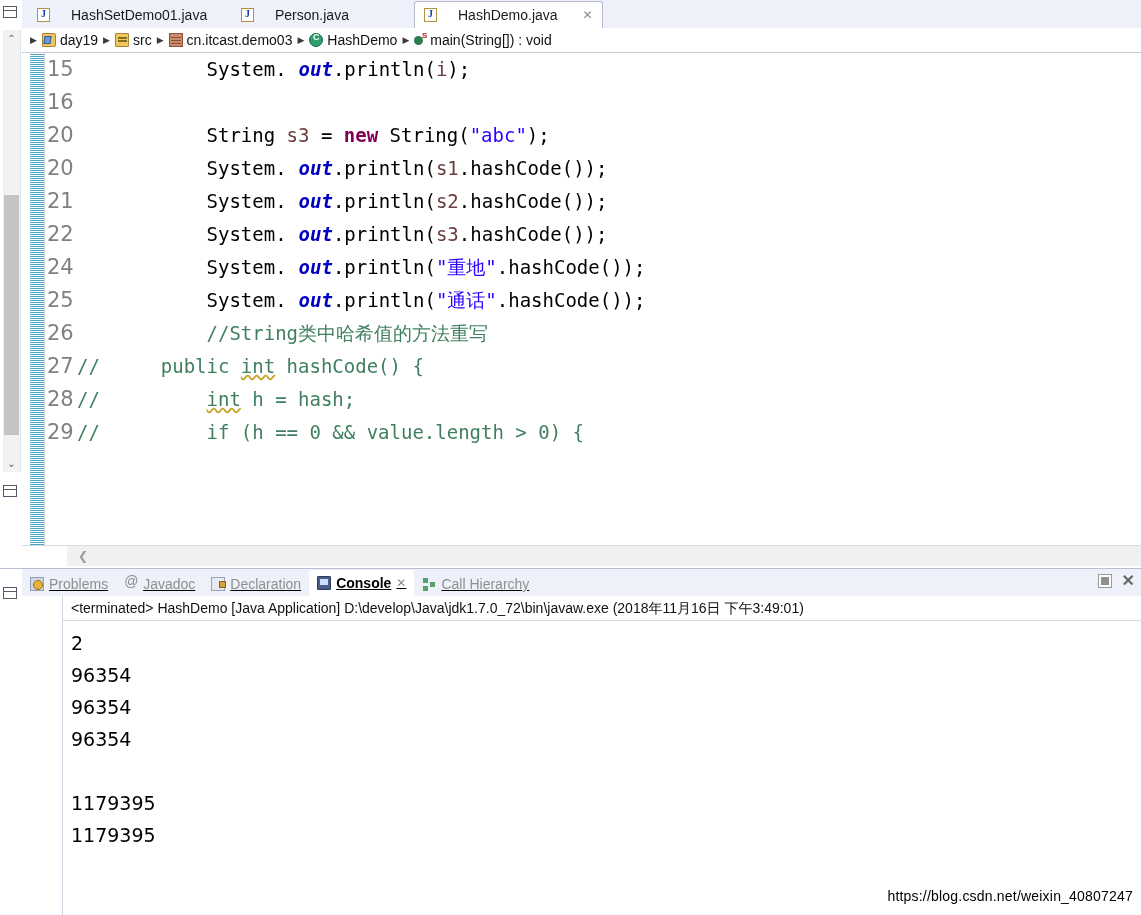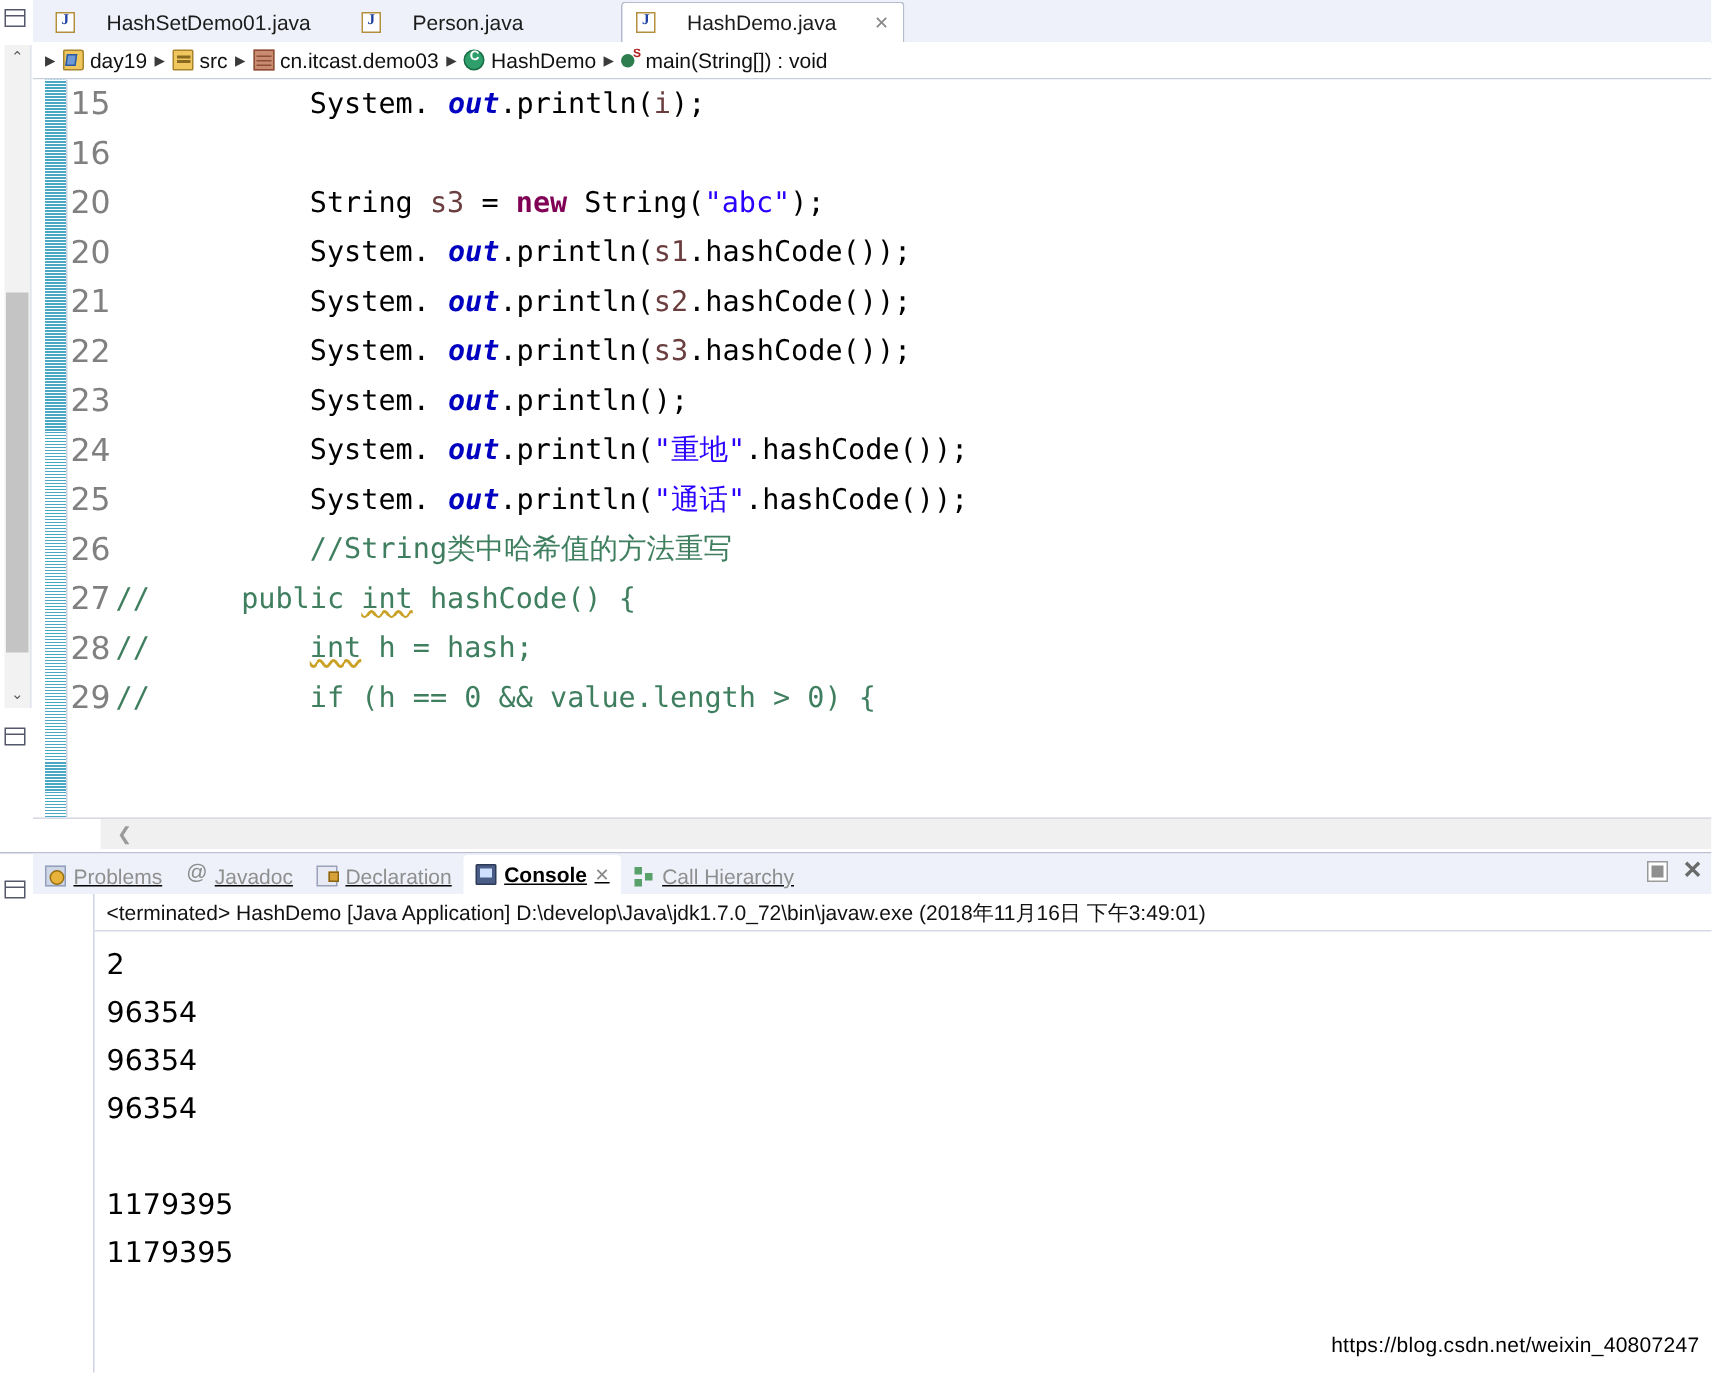--- a/index.html
+++ b/index.html
@@ -509,21 +509,20 @@
   <div class="editor">
     <div class="gutter-fold"></div>
     <div class="marker-bar"></div>
     <div class="code-area" id="code-area">
         <div class="code-line"><span class="lnum">15</span><span class="lcomment-mark"></span><span class="lcode"><span class="tok-plain">        </span><span class="tok-plain">System.</span><span class="tok-fld">out</span><span class="tok-plain">.println(</span><span class="tok-loc">i</span><span class="tok-plain">);</span></span></div>
         <div class="code-line"><span class="lnum">16</span><span class="lcomment-mark"></span><span class="lcode"></span></div>
         <div class="code-line"><span class="lnum">20</span><span class="lcomment-mark"></span><span class="lcode"><span class="tok-plain">        String </span><span class="tok-loc">s3</span><span class="tok-plain"> = </span><span class="tok-kw">new</span><span class="tok-plain"> String(</span><span class="tok-str">"abc"</span><span class="tok-plain">);</span></span></div>
         <div class="code-line"><span class="lnum">20</span><span class="lcomment-mark"></span><span class="lcode"><span class="tok-plain">        System.</span><span class="tok-fld">out</span><span class="tok-plain">.println(</span><span class="tok-loc">s1</span><span class="tok-plain">.hashCode());</span></span></div>
         <div class="code-line"><span class="lnum">21</span><span class="lcomment-mark"></span><span class="lcode"><span class="tok-plain">        System.</span><span class="tok-fld">out</span><span class="tok-plain">.println(</span><span class="tok-loc">s2</span><span class="tok-plain">.hashCode());</span></span></div>
         <div class="code-line"><span class="lnum">22</span><span class="lcomment-mark"></span><span class="lcode"><span class="tok-plain">        System.</span><span class="tok-fld">out</span><span class="tok-plain">.println(</span><span class="tok-loc">s3</span><span class="tok-plain">.hashCode());</span></span></div>
-        <div class="code-line"><span class="lnum">23</span><span class="lcomment-mark"></span><span class="lcode"><span class="tok-plain">        System.</span><span class="tok-fld">out</span><span class="tok-plain">.println();</span></span></div>
         <div class="code-line"><span class="lnum">24</span><span class="lcomment-mark"></span><span class="lcode"><span class="tok-plain">        System.</span><span class="tok-fld">out</span><span class="tok-plain">.println(</span><span class="tok-str">"重地"</span><span class="tok-plain">.hashCode());</span></span></div>
         <div class="code-line"><span class="lnum">25</span><span class="lcomment-mark"></span><span class="lcode"><span class="tok-plain">        System.</span><span class="tok-fld">out</span><span class="tok-plain">.println(</span><span class="tok-str">"通话"</span><span class="tok-plain">.hashCode());</span></span></div>
         <div class="code-line"><span class="lnum">26</span><span class="lcomment-mark"></span><span class="lcode"><span class="tok-cmt">        //String类中哈希值的方法重写</span></span></div>
         <div class="code-line"><span class="lnum">27</span><span class="lcomment-mark">//</span><span class="lcode"><span class="tok-cmt">    public </span><span class="tok-cmt-u">int</span><span class="tok-cmt"> hashCode() {</span></span></div>
         <div class="code-line"><span class="lnum">28</span><span class="lcomment-mark">//</span><span class="lcode"><span class="tok-cmt">        </span><span class="tok-cmt-u">int</span><span class="tok-cmt"> h = hash;</span></span></div>
         <div class="code-line"><span class="lnum">29</span><span class="lcomment-mark">//</span><span class="lcode"><span class="tok-cmt">        if (h == 0 &amp;&amp; value.length &gt; 0) {</span></span></div>
       </div>
   </div>
 
   <div class="hscroll">

